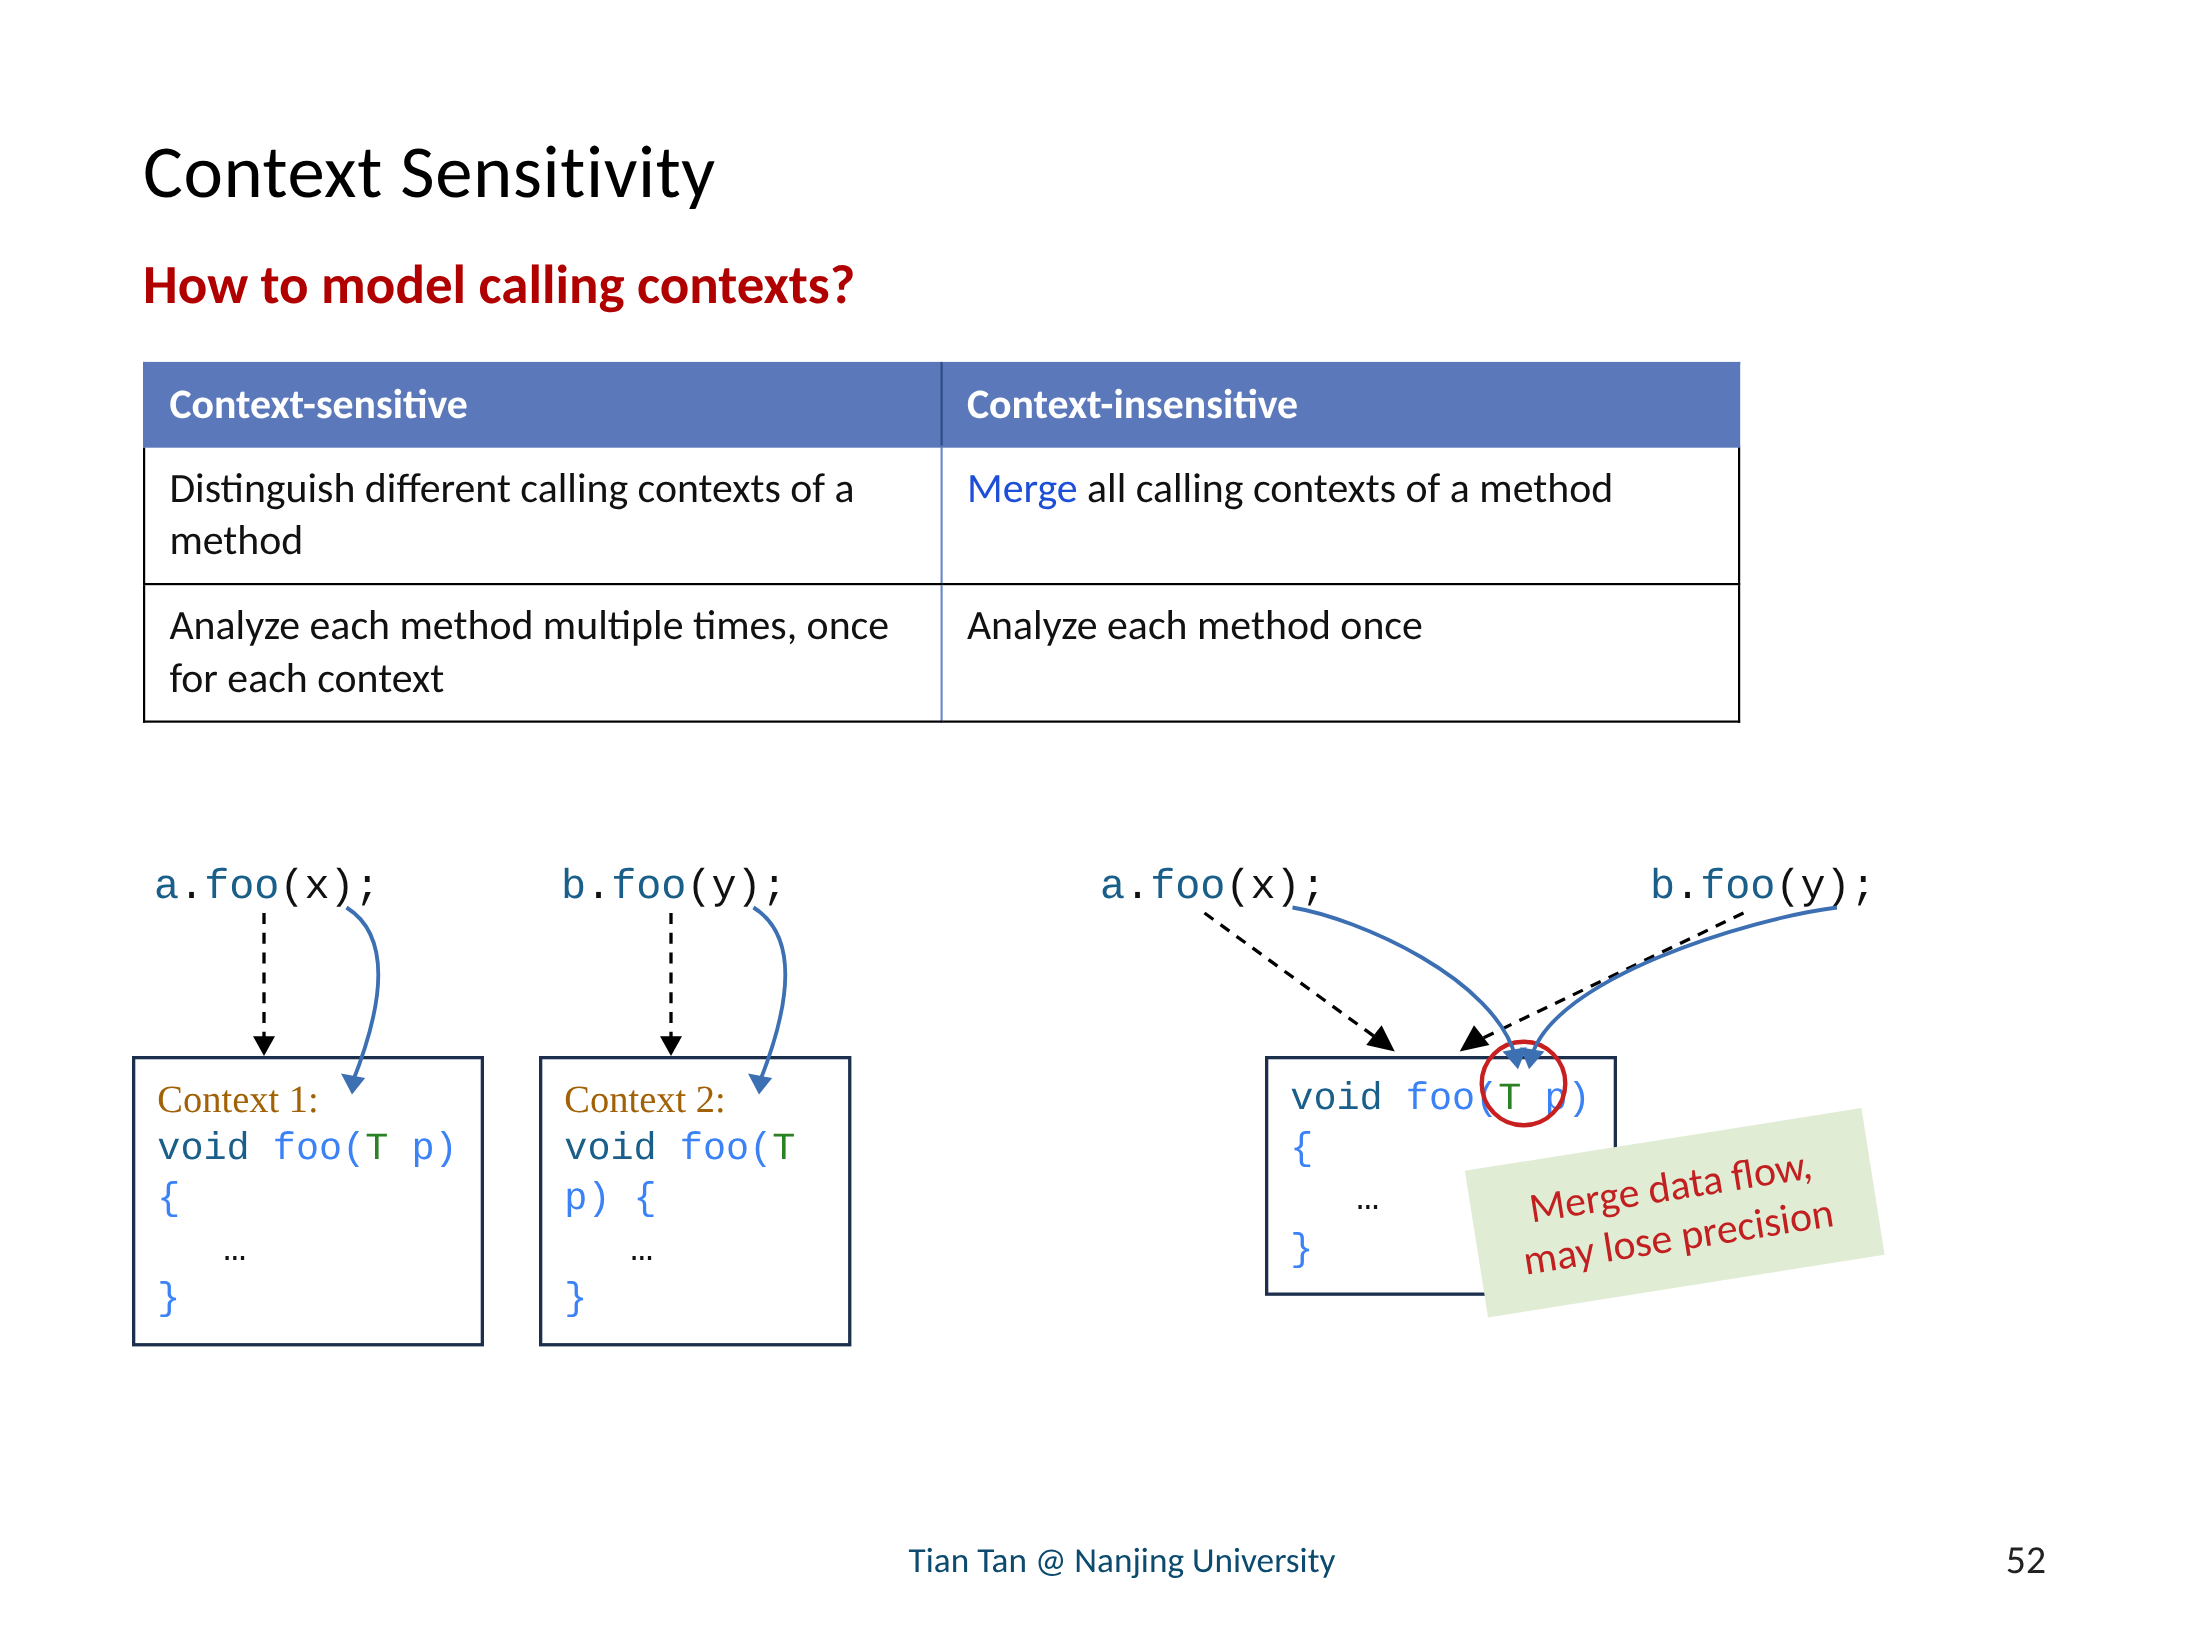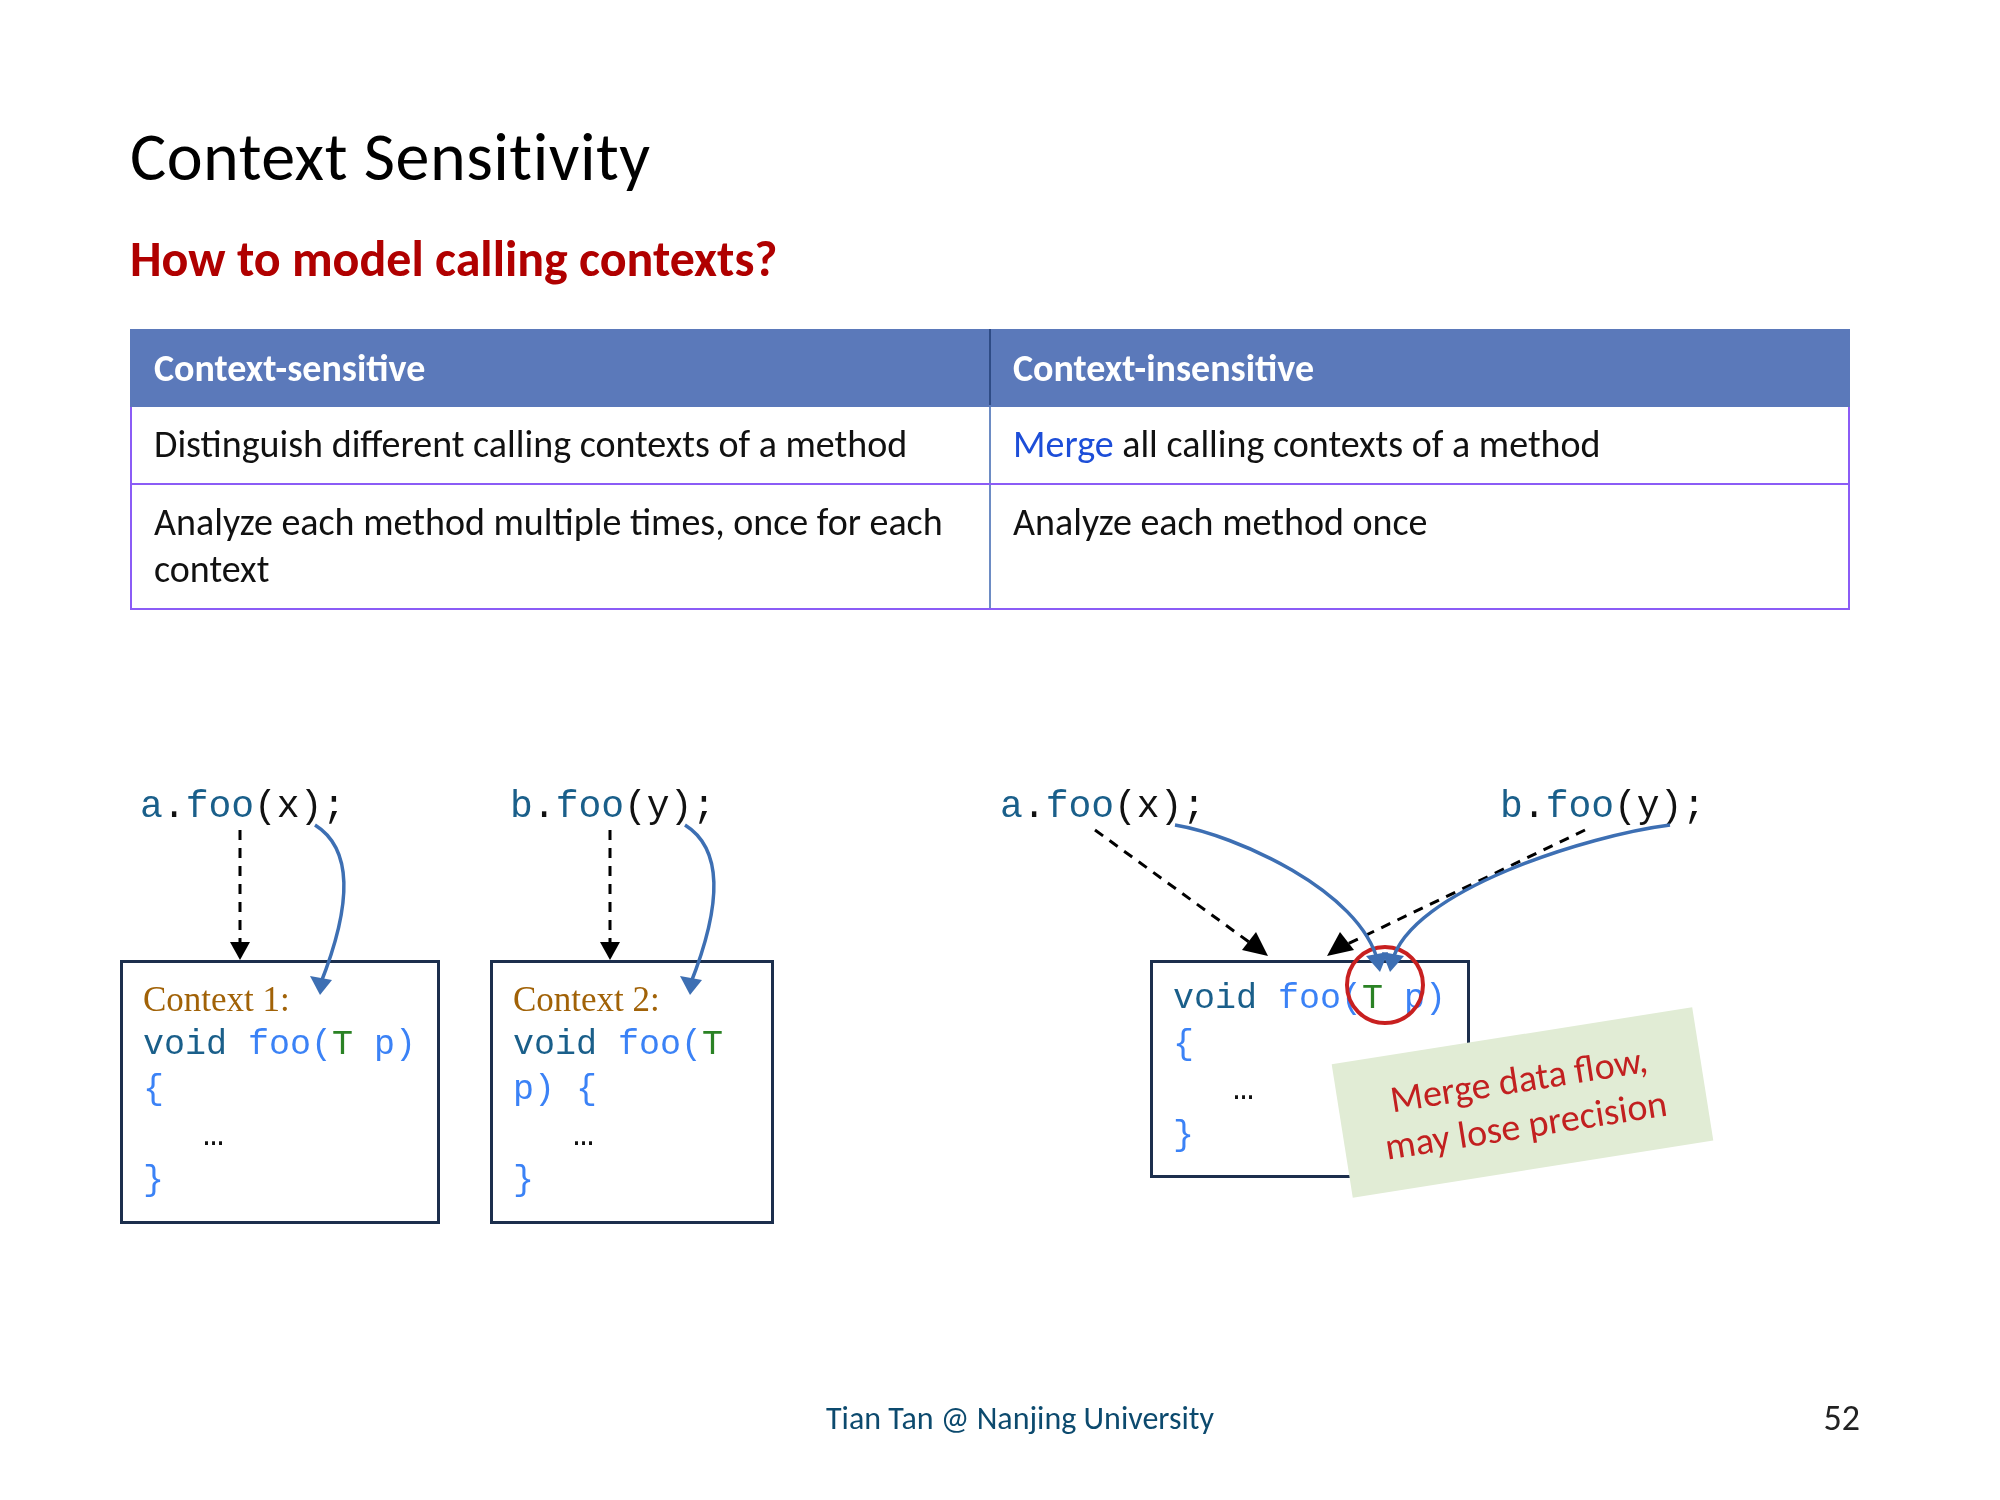--- a/index.html
+++ b/index.html
@@ -24,38 +24,38 @@
     letter-spacing: 0.5px;
   }
   .subtitle {
     font-size: 50px;
     font-weight: 700;
     color: #b00000;
     margin-top: 30px;
   }
   .tbl {
     margin-top: 40px;
-    width: 1720px;
+    width: 1452px;
     border-collapse: collapse;
   }
   .tbl th {
     background: #5b79ba;
     color: #fff;
     font-weight: 700;
     font-size: 38px;
     text-align: left;
     padding: 14px 22px;
     border: 2px solid #5b79ba;
   }
   .tbl th:first-child { border-right: 2px solid #2e4b85; }
   .tbl td {
     font-size: 38px;
     color: #111;
     padding: 14px 22px;
-    border: 2px solid #8b5cf6;
+    border: 2px solid #000000;
     vertical-align: top;
     line-height: 1.25;
   }
   .tbl td.col-sep { border-right: 2px solid #6d8cc4; }
   .merge { color: #1d4ed8; }
 
   .diagram {
     position: absolute;
     left: 130px;
     top: 780px;

